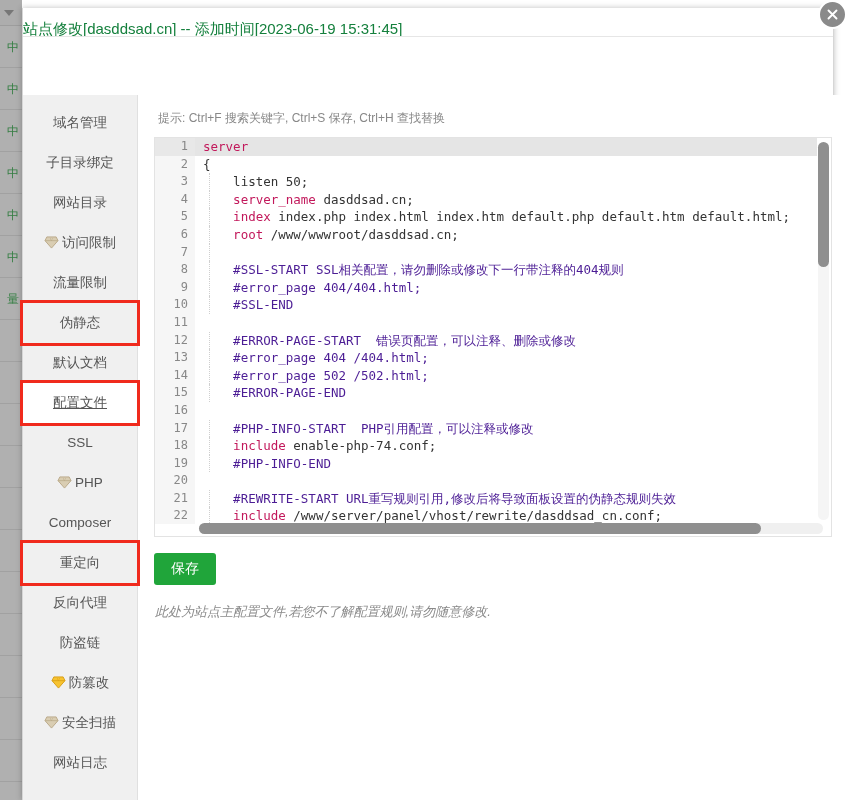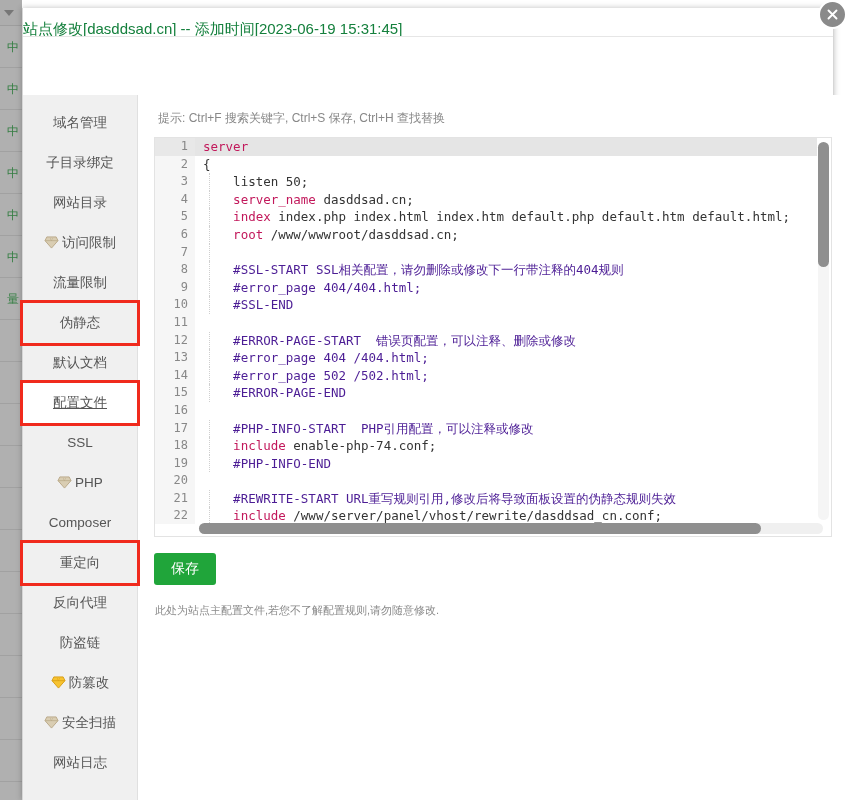--- a/index.html
+++ b/index.html
@@ -224,23 +224,24 @@
     background: #20a53a;
     color: #fff;
     font-size: 14px;
     border: none;
     border-radius: 3px;
     cursor: pointer;
     font-family: "Liberation Sans", sans-serif;
   }
   #footnote {
     margin: 18px 0 0 3px;
-    font-size: 11px;
+    font-size: 13px;
     color: #8a8a8a;
     white-space: nowrap;
+    font-style: italic;
   }
 </style>
 </head>
 <body>
 
 <div id="bg-page">
   <div class="bg-top"></div>
   <div id="bg-rows">
       <div class="bg-row">中</div>
       <div class="bg-row">中</div>

